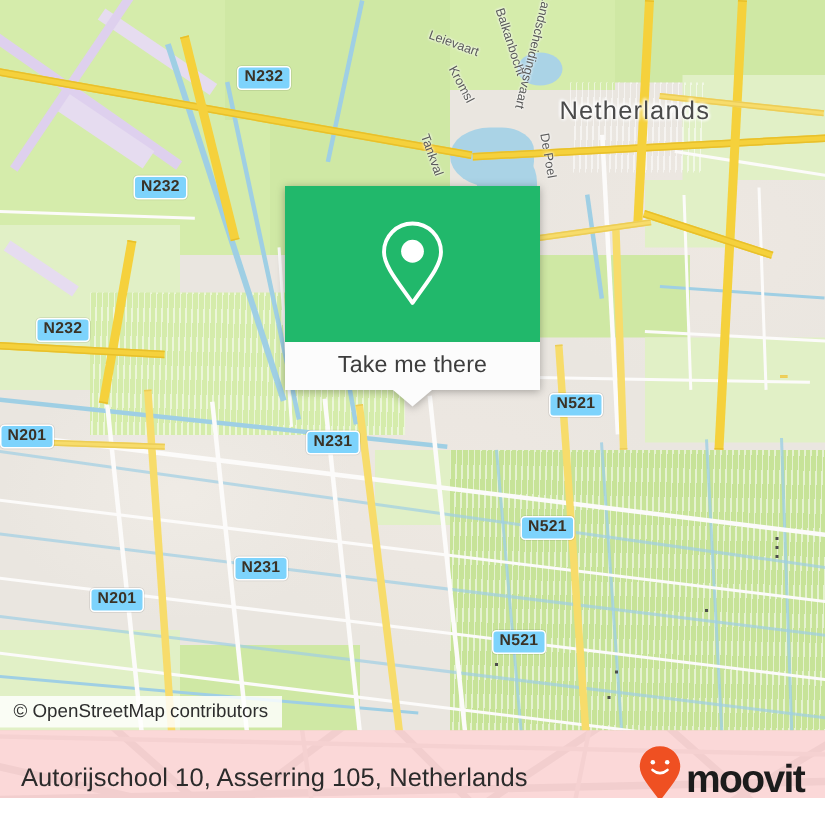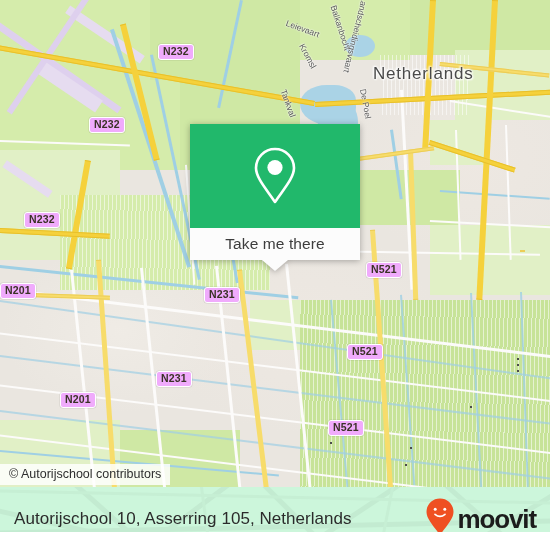--- a/index.html
+++ b/index.html
@@ -48,21 +48,21 @@
   .canal{position:absolute;background:#9fcfe4;}
 
   
   .road{position:absolute;background:#ffffff;}
   .road.minor{background:#fcfbfa;}
   .hwy{position:absolute;background:#f5d13c;border-top:1px solid #e8c02b;border-bottom:1px solid #e8c02b;box-sizing:border-box;}
   .hwy.thin{background:#f7dc6b;border-color:#eccd57;}
 
   .shield{
     position:absolute;
-    background:#f0abfc;
+    background:#7dd3fc;
     border:1.5px solid #ffffff;
     border-radius:3px;
     color:#3a3226;
     font-size:10.5px;
     font-weight:bold;
     letter-spacing:.2px;
     padding:1px 4px 2px 4px;
     line-height:11px;
     box-shadow:0 0 0 .5px rgba(0,0,0,.10);
     white-space:nowrap;
@@ -115,21 +115,21 @@
   .attrib{
     position:absolute;left:0;top:464px;
     background:rgba(255,255,255,.82);
     padding:3px 9px 4px 9px;
     font-size:12.5px;color:#2e2e2e;white-space:nowrap;
   }
 
   
   .footer{
     position:absolute;left:0;top:487px;width:550px;height:45px;
-    background:#86efac;
+    background:#fca5a5;
     overflow:hidden;
   }
   .footer-watermark{
     position:absolute;left:0;top:-6px;width:550px;height:70px;
     opacity:.6;
   }
   .footer-inner{
     position:relative;
     display:flex;align-items:center;justify-content:space-between;
     height:63px;padding:0 14px 0 14px;box-sizing:border-box;
@@ -291,21 +291,21 @@
             <circle cx="24" cy="21.5" r="7.6" fill="#ffffff"></circle>
           </svg>
         </span>
       </div>
       <div class="card-bottom">
         <span class="card-label">Take me there</span>
       </div>
       <div class="card-notch"></div>
     </div>
 
-    <div class="attrib">© Autorijschool contributors</div>
+    <div class="attrib">© OpenStreetMap contributors</div>
   </div>
 
   <div class="footer">
     <svg class="footer-watermark" viewBox="0 0 550 70" preserveAspectRatio="none">
       <rect x="0" y="0" width="550" height="70" fill="#fbfbfb"></rect>
       <g stroke="#eceaea" stroke-width="5" fill="none">
         <path d="M-10 28 L130 60"></path>
         <path d="M60 -10 L150 70"></path>
         <path d="M140 70 L240 -5"></path>
         <path d="M250 -10 L330 70"></path>

